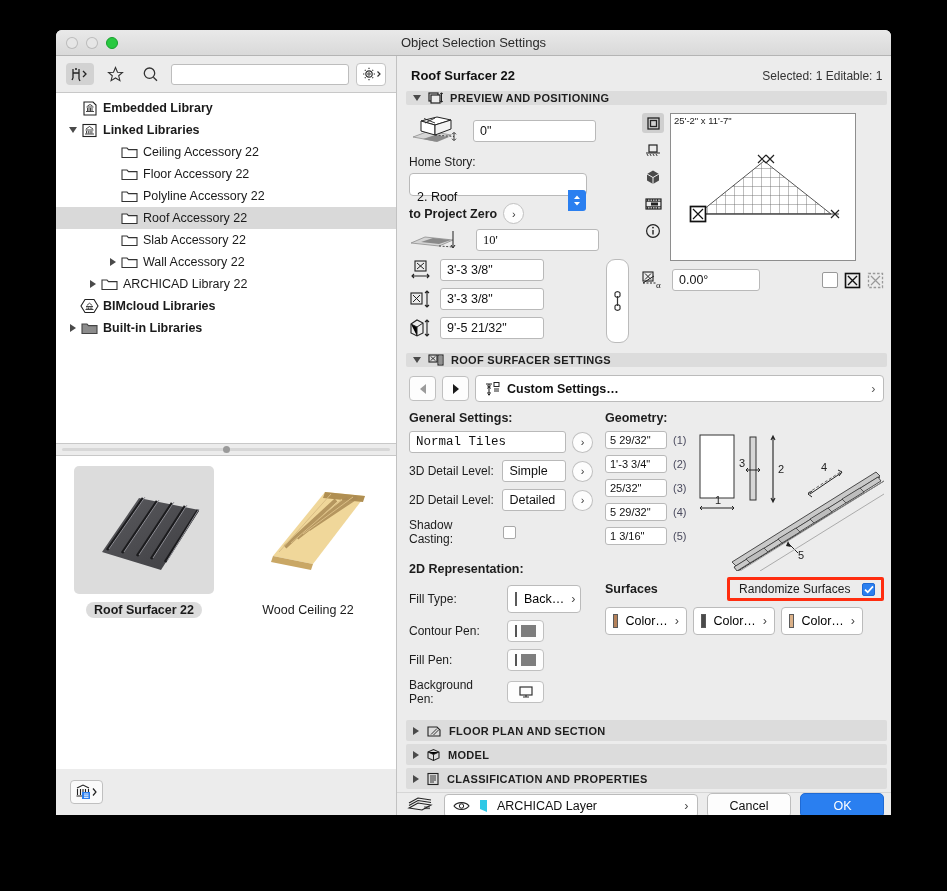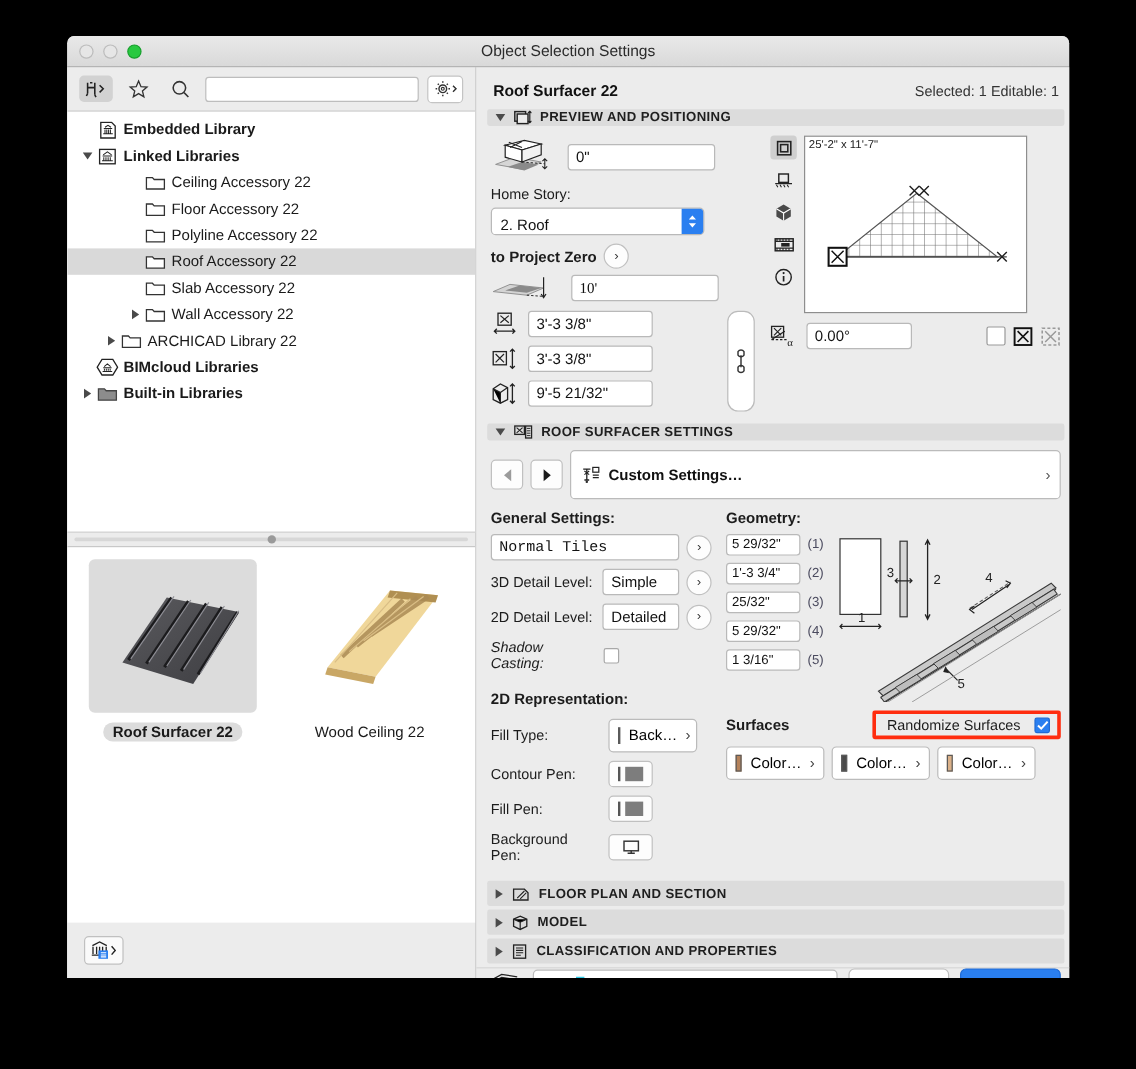--- a/index.html
+++ b/index.html
@@ -136,21 +136,21 @@
   .lbl { font-size: 12px; color:#1c1c1c; }
   .lbl.b { font-weight: bold; font-size: 12.5px; }
   .inp {
     background:#fff; border:1px solid #b9b9b9; border-radius:3px;
     font-size:12.5px; color:#111; padding: 2px 6px; height:22px;
     display:flex; align-items:center; font-family:"Liberation Sans", sans-serif;
   }
   .inp.small { height:18px; font-size:11px; padding:1px 4px; }
   .popup {
     background:#fff; border:1px solid #b9b9b9; border-radius:4px;
-    height:23px; display:flex; align-items:flex-end; padding:16px 0 0 7px;
+    height:23px; display:flex; align-items:flex-start; padding:16px 0 0 7px;
     font-size:12.5px; color:#111; position:relative;
   }
   .popup .stepper {
     width:18px; height:21px; margin-left:auto; background:#2a7ff0;
     border-radius:0 3px 3px 0; display:flex; flex-direction:column;
     align-items:center; justify-content:center; gap:2px;
   }
   .chev-btn {
     width:21px; height:21px; border:1px solid #c0c0c0; border-radius:50%;
     background:#fdfdfd; display:flex; align-items:center; justify-content:center;
@@ -176,21 +176,21 @@
   }
   .highlight-box {
     border: 3px solid #ff2d0f; border-radius:2px;
     padding: 2px 6px 2px 9px; display:flex; align-items:center; gap:12px;
   }
   .nav-sq {
     width:27px; height:25px; border:1px solid #c0c0c0; border-radius:4px;
     background:#fdfdfd; display:flex; align-items:center; justify-content:center;
   }
   .wide-btn {
-    flex:1; height:41px; background:#fff; border:1px solid #bbb; border-radius:4px;
+    flex:1; height:27px; background:#fff; border:1px solid #bbb; border-radius:4px;
     display:flex; align-items:center; gap:6px; padding:0 8px;
     font-size:12.5px; font-weight:bold; color:#111;
   }
   .rp-footer {
     margin-top:auto; height:40px; display:flex; align-items:center;
     gap:9px; padding: 0 12px 0 10px; border-top:1px solid #d6d6d6;
   }
   .layer-field {
     flex:1; height:24px; background:#fff; border:1px solid #bbb; border-radius:4px;
     display:flex; align-items:center; gap:7px; padding:0 8px; font-size:12.5px; color:#111;
@@ -699,21 +699,21 @@
               <div class="chev-btn">›</div>
             </div>
 
             <div class="row" style="gap:6px; margin-bottom:7px;">
               <div class="lbl" style="width:88px;">2D Detail Level:</div>
               <div class="inp" style="width:64px;">Detailed</div>
               <div class="chev-btn">›</div>
             </div>
 
             <div class="row" style="gap:6px; margin-bottom:16px;">
-              <div class="lbl" style="width:88px;font-style:italic;">Shadow Casting:</div>
+              <div class="lbl" style="width:88px;">Shadow Casting:</div>
               <div class="cb"></div>
             </div>
 
             <div class="lbl b" style="margin-bottom:9px;">2D Representation:</div>
 
             <div class="row" style="gap:6px; margin-bottom:7px;">
               <div class="lbl" style="width:92px;">Fill Type:</div>
               <div class="pill" style="width:74px;">
                 <div class="swatch" style="background:#fff;"></div>
                 <span>Back…</span>

